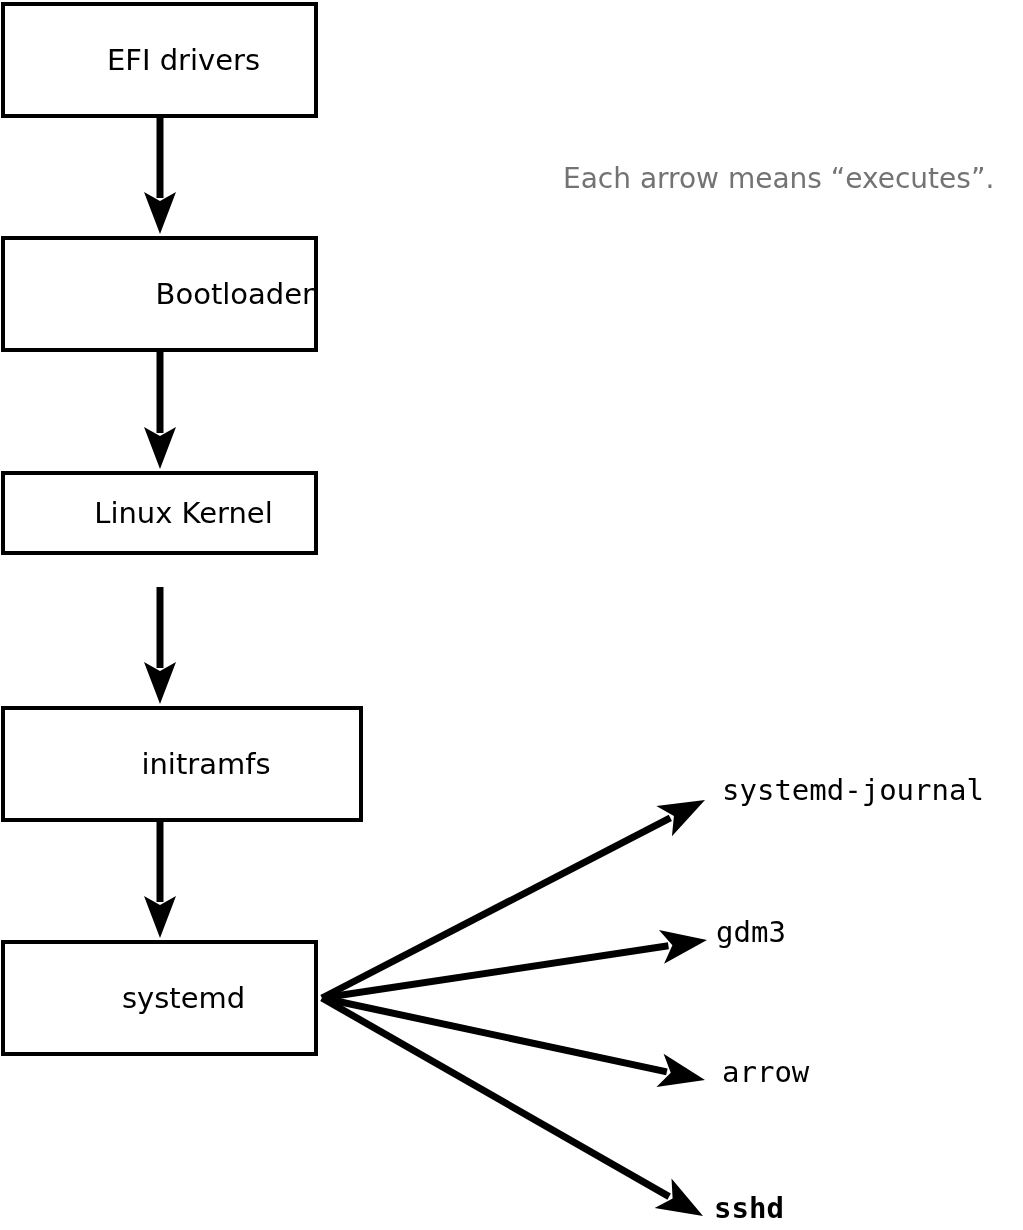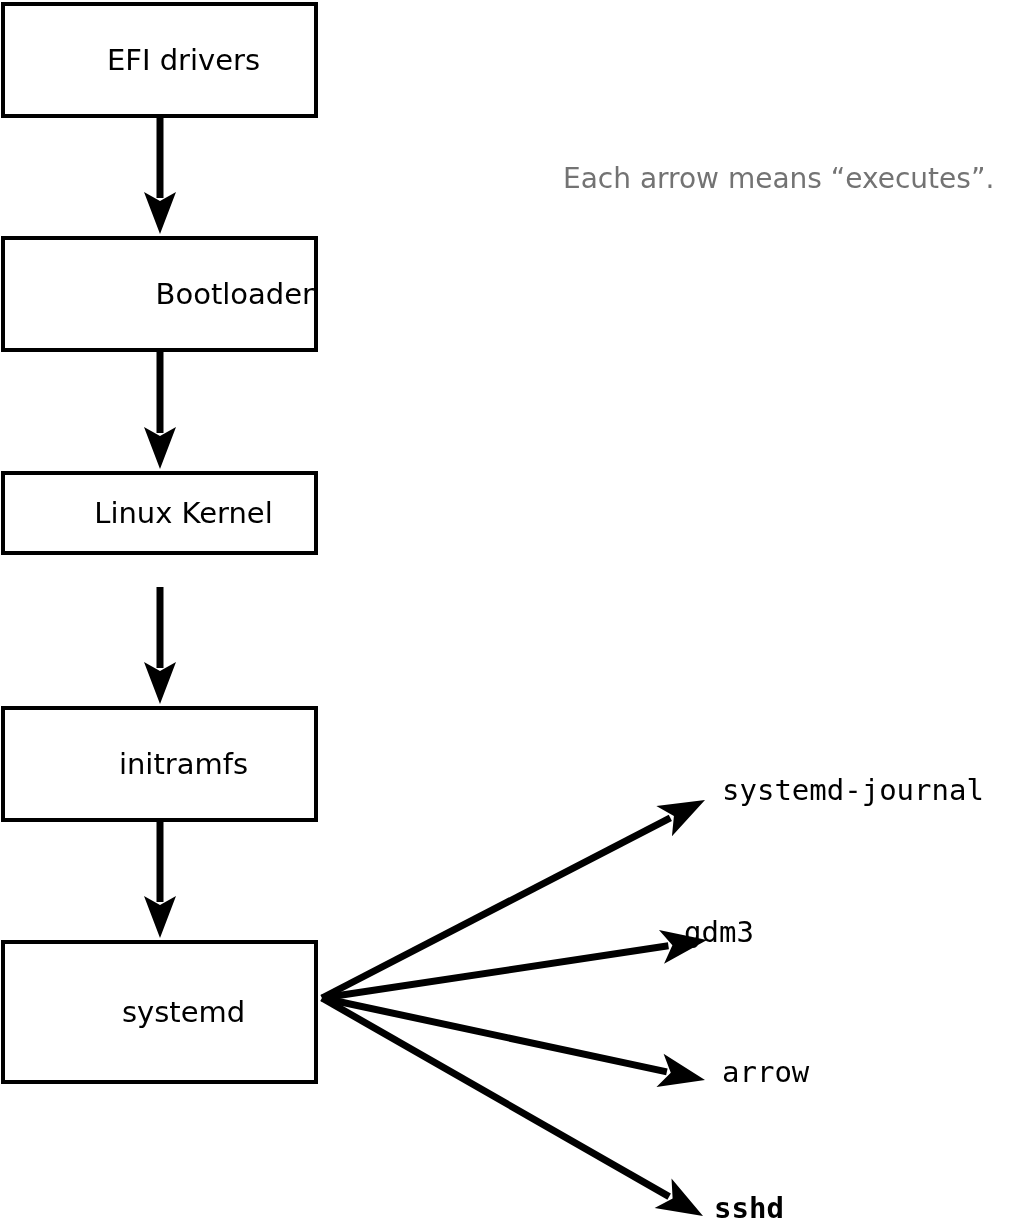--- a/index.html
+++ b/index.html
@@ -106,28 +106,28 @@
   </div>
 
   <div class="node-box" id="box-1" style="left: 1px; top: 236px; width: 317px; height: 116px; justify-content: flex-end;">
     <span class="node-label">Bootloader</span>
   </div>
 
   <div class="node-box" id="box-2" style="left: 1px; top: 471px; width: 317px; height: 84px;">
     <span class="node-label">Linux Kernel</span>
   </div>
 
-  <div class="node-box" id="box-3" style="left: 1px; top: 706px; width: 317px; height: 116px;">
+  <div class="node-box" id="box-3" style="left: 1px; top: 706px; width: 362px; height: 116px;">
     <span class="node-label">initramfs</span>
   </div>
 
-  <div class="node-box" id="box-4" style="left: 1px; top: 940px; width: 317px; height: 144px;">
+  <div class="node-box" id="box-4" style="left: 1px; top: 940px; width: 317px; height: 116px;">
     <span class="node-label">systemd</span>
   </div>
 
   <div class="leaf-label" id="leaf-0" style="left: 722px; top: 776px;">systemd-journal</div>
-  <div class="leaf-label" id="leaf-1" style="left: 684px; top: 918px; text-align: right;">gdm3</div>
+  <div class="leaf-label" id="leaf-1" style="left: 716px; top: 918px; text-align: right;">gdm3</div>
   <div class="leaf-label" id="leaf-2" style="left: 722px; top: 1058px;">arrow</div>
   <div class="leaf-label" id="leaf-3" style="left: 714px; top: 1194px; font-weight: bold;">sshd</div>
 
   <div class="note-text" id="note" style="left: 563px; top: 165px;">Each arrow means “executes”.</div>
 
 </div>
 
 </body></html>

